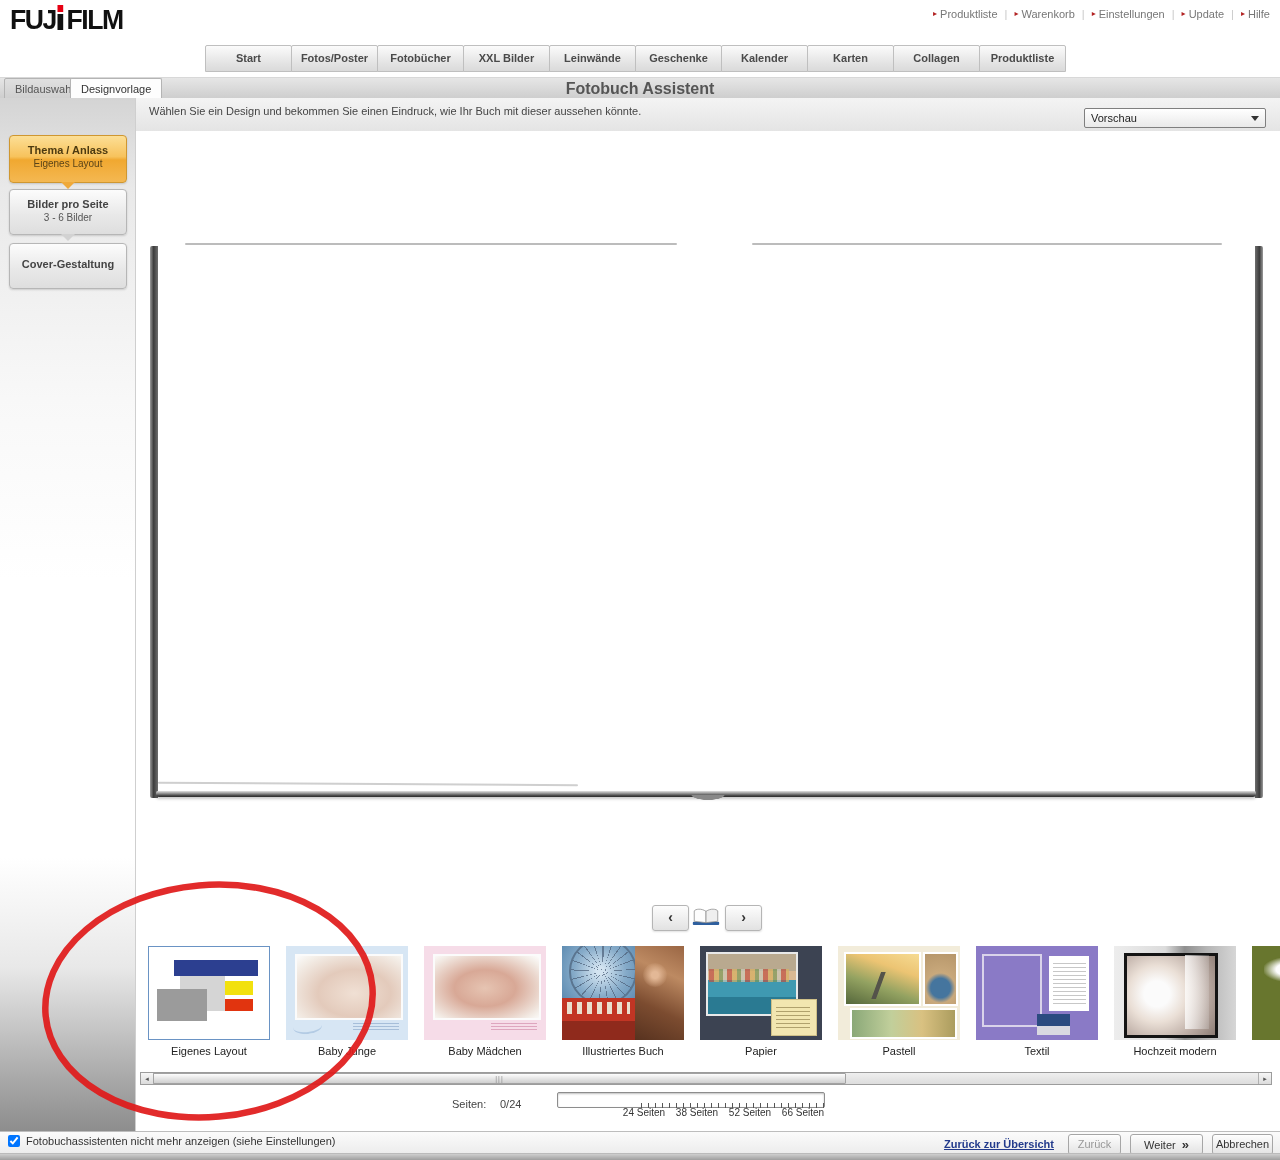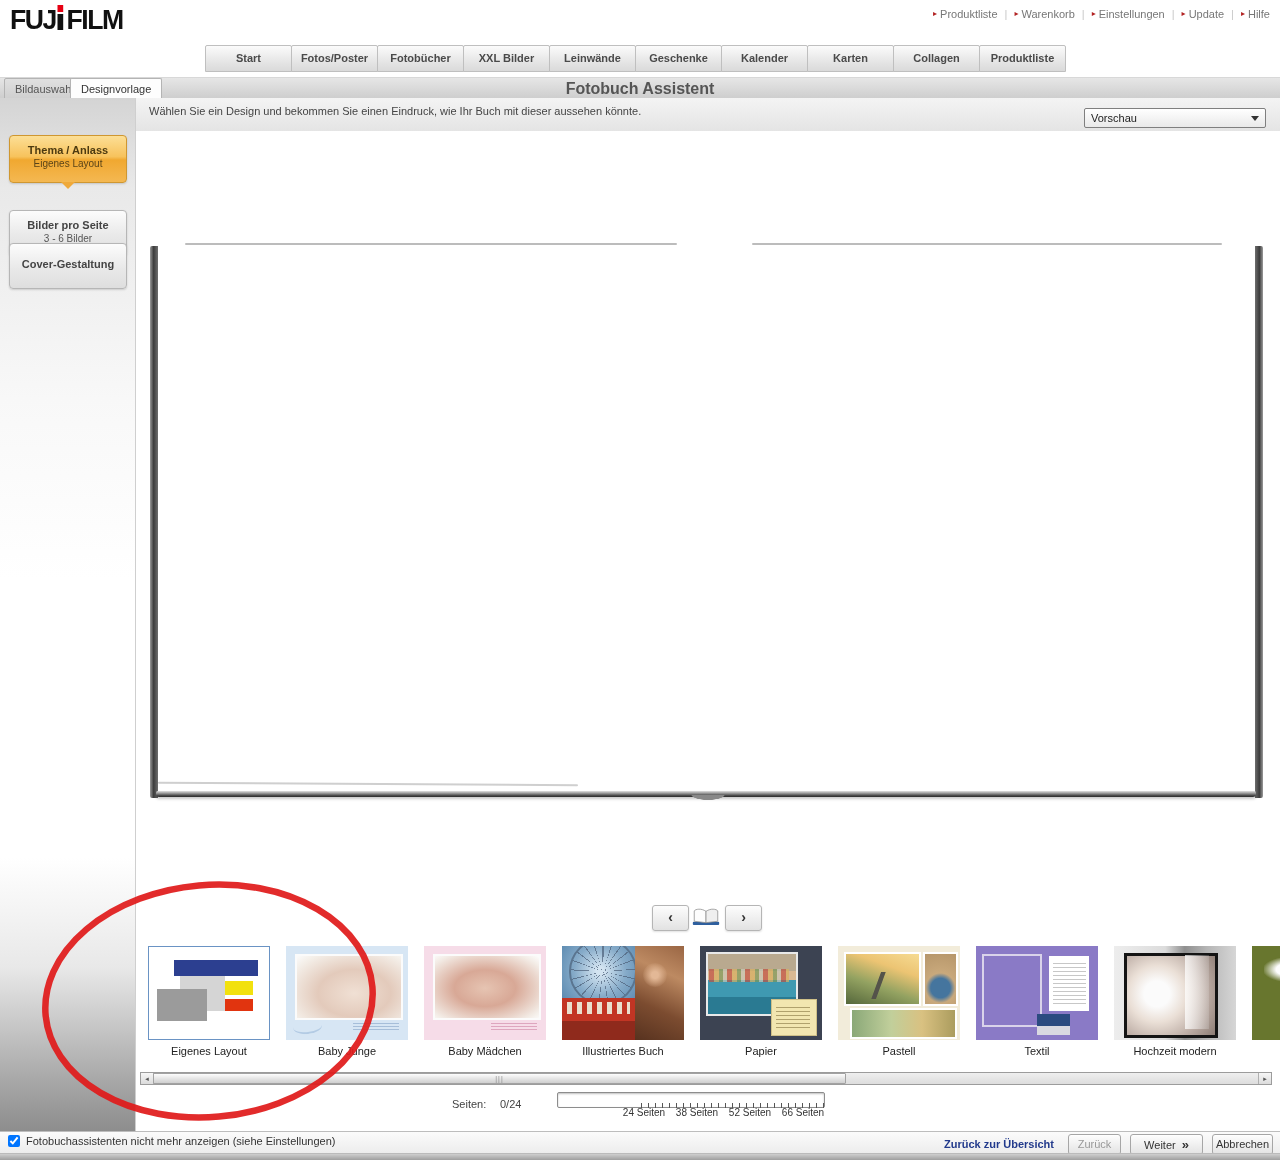--- a/index.html
+++ b/index.html
@@ -179,21 +179,21 @@
       background:repeating-linear-gradient(90deg,#555 0 1px,transparent 1px 7px);}
   .ticklabel{position:absolute;top:1107px;transform:translateX(-50%);font-size:10px;color:#333;white-space:nowrap;}
 
   
   .footer{position:absolute;left:0;top:1131px;width:1280px;height:29px;border-top:1px solid #bdbdbd;
       background:linear-gradient(180deg,#fbfbfb,#e7e7e7);}
   .footer .darkstrip{position:absolute;left:0;top:21px;width:100%;height:8px;
       background:linear-gradient(180deg,#cfcfcf,#8f8f8f);border-top:1px solid #bbb;}
   .chkwrap{position:absolute;left:8px;top:3px;display:flex;align-items:center;gap:6px;color:#333;}
   .chkwrap input{width:12px;height:12px;margin:0;}
-  .ov-link{position:absolute;right:226px;top:6px;color:#223a8c;font-weight:bold;cursor:pointer;text-align:right;}
+  .ov-link{position:absolute;right:226px;top:6px;color:#223a8c;text-decoration:underline;font-weight:bold;cursor:pointer;text-align:right;}
   .fbtn{position:absolute;top:2px;height:19px;line-height:18px;text-align:center;border:1px solid #a6a6a6;border-radius:3px;
       background:linear-gradient(180deg,#fefefe,#e2e2e2);color:#333;cursor:pointer;box-shadow:inset 0 1px 0 #fff;}
   .fbtn.back{left:1068px;width:51px;color:#999;}
   .fbtn.next{left:1130px;width:71px;font-weight:normal;display:flex;align-items:center;justify-content:center;gap:6px;position:absolute;}
   .fbtn.next .chev{font-weight:bold;font-size:13px;}
   .fbtn.cancel{left:1212px;width:59px;}
 
   
   .annotation{position:absolute;left:0;top:0;pointer-events:none;z-index:50;}
 </style>
@@ -256,21 +256,21 @@
     <div class="subtab" style="left:4px;">Bildauswahl</div>
     <div class="subtab active" style="left:70px;">Designvorlage</div>
   </div>
 
   <div class="sidebar">
     <div class="step active" style="top:37px;height:46px;">
       <div class="t1">Thema / Anlass</div>
       <div class="t2">Eigenes Layout</div>
       <div class="notch"></div>
     </div>
-    <div class="step graynotch" style="top:91px;height:44px;margin-top:21px;">
+    <div class="step graynotch" style="top:91px;height:44px;">
       <div class="t1">Bilder pro Seite</div>
       <div class="t2">3 - 6 Bilder</div>
       <div class="notch"></div>
     </div>
     <div class="step" style="top:145px;height:44px;">
       <div class="t1" style="padding-top:14px;">Cover-Gestaltung</div>
     </div>
   </div>
 
   <div class="instrbar">

